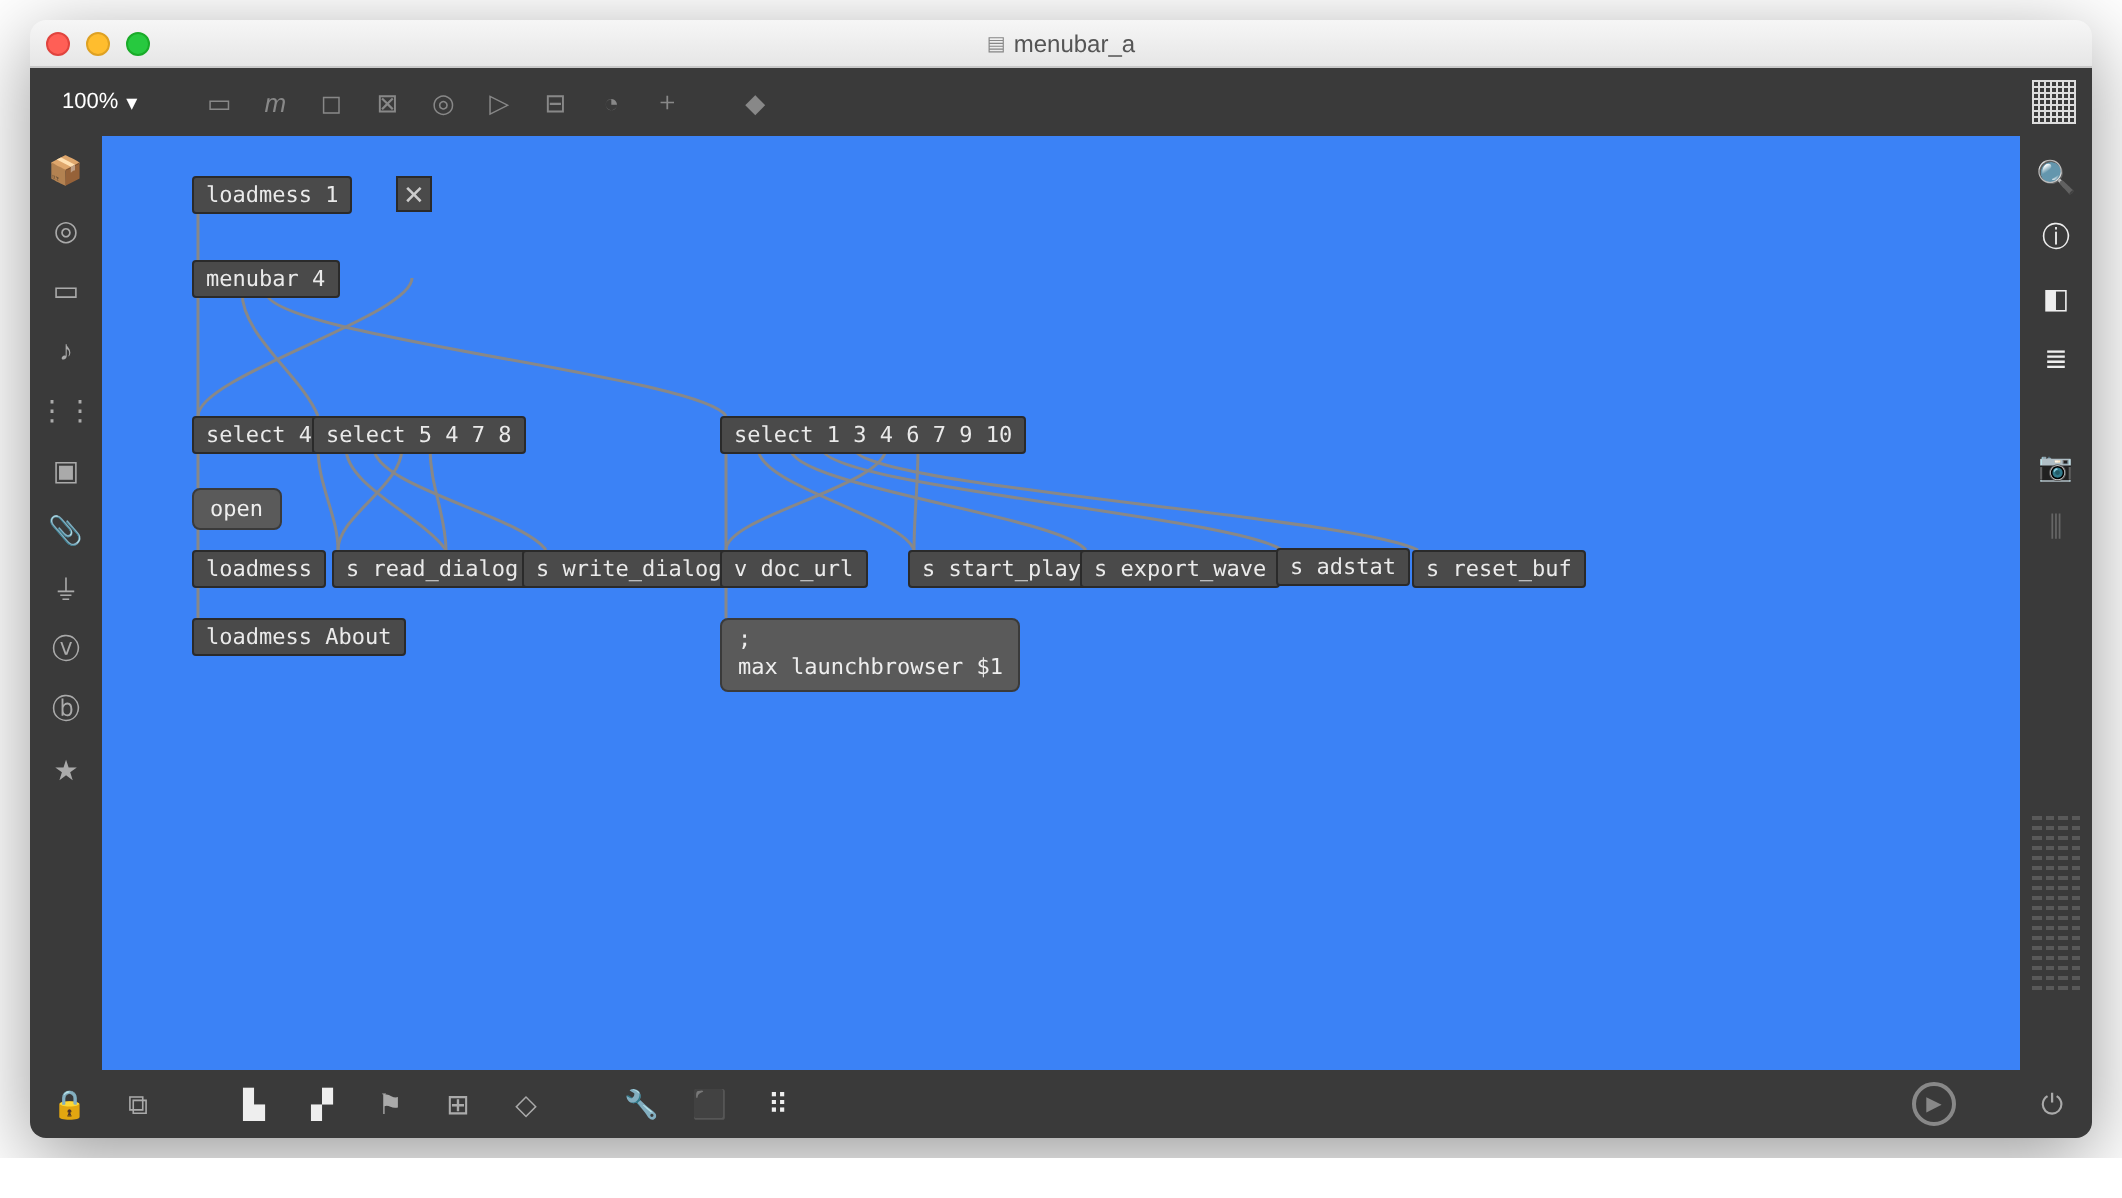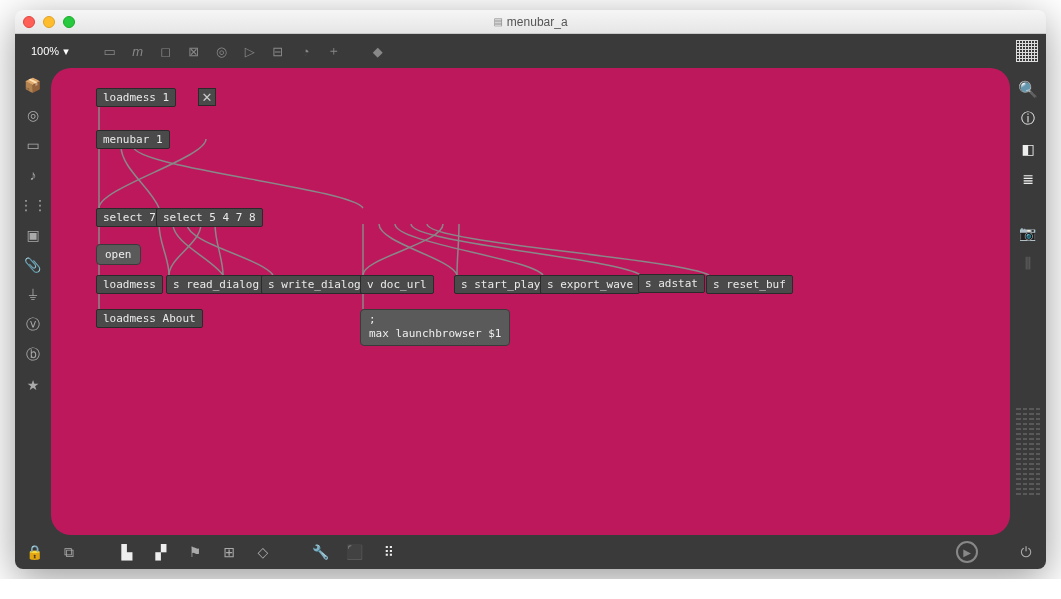--- a/index.html
+++ b/index.html
@@ -74,21 +74,21 @@
   width:36px; background:#3a3a3a; display:flex; flex-direction:column; align-items:center;
   padding-top:8px; gap:12px;
 }
 .right-palette { padding-top:12px; }
 .pal-icon {
   width:18px; height:18px; display:flex; align-items:center; justify-content:center;
   color:#aaa; font-size:14px; cursor:pointer;
 }
 .pal-icon.bright { color:#eee; }
 .canvas {
-  flex:1; background:#be185d; position:relative; overflow:hidden;border-radius:20px;
+  flex:1; background:#3b82f6; position:relative; overflow:hidden;
 }
 
 .obj {
   position:absolute;
   background:#4a4a4a; color:#eaeaea;
   font-family: "Monaco","Menlo",monospace;
   font-size:11px; padding:2px 6px;
   border:1px solid #2a2a2a; border-radius:2px;
   white-space:nowrap;
 }
@@ -207,23 +207,24 @@
         <path d="M 344 156 C 344 175, 478 190, 492 207"></path>
         <path d="M 360 156 C 360 175, 565 190, 590 207"></path>
         <path d="M 376 156 C 376 175, 625 190, 658 207"></path>
         <path d="M 392 156 C 392 175, 312 190, 312 207"></path>
         <path d="M 408 156 C 408 175, 406 190, 406 207"></path>
         <path d="M 312 223 C 312 232, 312 232, 312 241"></path>
       </svg>
 
       <div class="obj" style="left:45px; top:20px"><span>loadmess 1</span></div>
       <div class="toggle" style="left:147px; top:20px">✕</div>
-      <div class="obj" style="left:45px; top:62px"><span>menubar 1</span></div>
-      <div class="obj" style="left:45px; top:140px"><span>select 7</span></div>
+      <div class="obj" style="left:45px; top:62px"><span>menubar 4</span></div>
+      <div class="obj" style="left:45px; top:140px"><span>select 4</span></div>
       <div class="obj" style="left:105px; top:140px"><span>select 5 4 7 8</span></div>
+      <div class="obj" style="left:309px; top:140px"><span>select 1 3 4 6 7 9 10</span></div>
       <div class="msg" style="left:45px; top:176px"><span>open</span></div>
       <div class="obj" style="left:45px; top:207px"><span>loadmess</span></div>
       <div class="obj" style="left:115px; top:207px"><span>s read_dialog</span></div>
       <div class="obj" style="left:210px; top:207px"><span>s write_dialog</span></div>
       <div class="obj" style="left:309px; top:207px"><span>v doc_url</span></div>
       <div class="obj" style="left:403px; top:207px"><span>s start_play</span></div>
       <div class="obj" style="left:489px; top:207px"><span>s export_wave</span></div>
       <div class="obj" style="left:587px; top:206px"><span>s adstat</span></div>
       <div class="obj" style="left:655px; top:207px"><span>s reset_buf</span></div>
       <div class="obj" style="left:45px; top:241px"><span>loadmess About</span></div>

